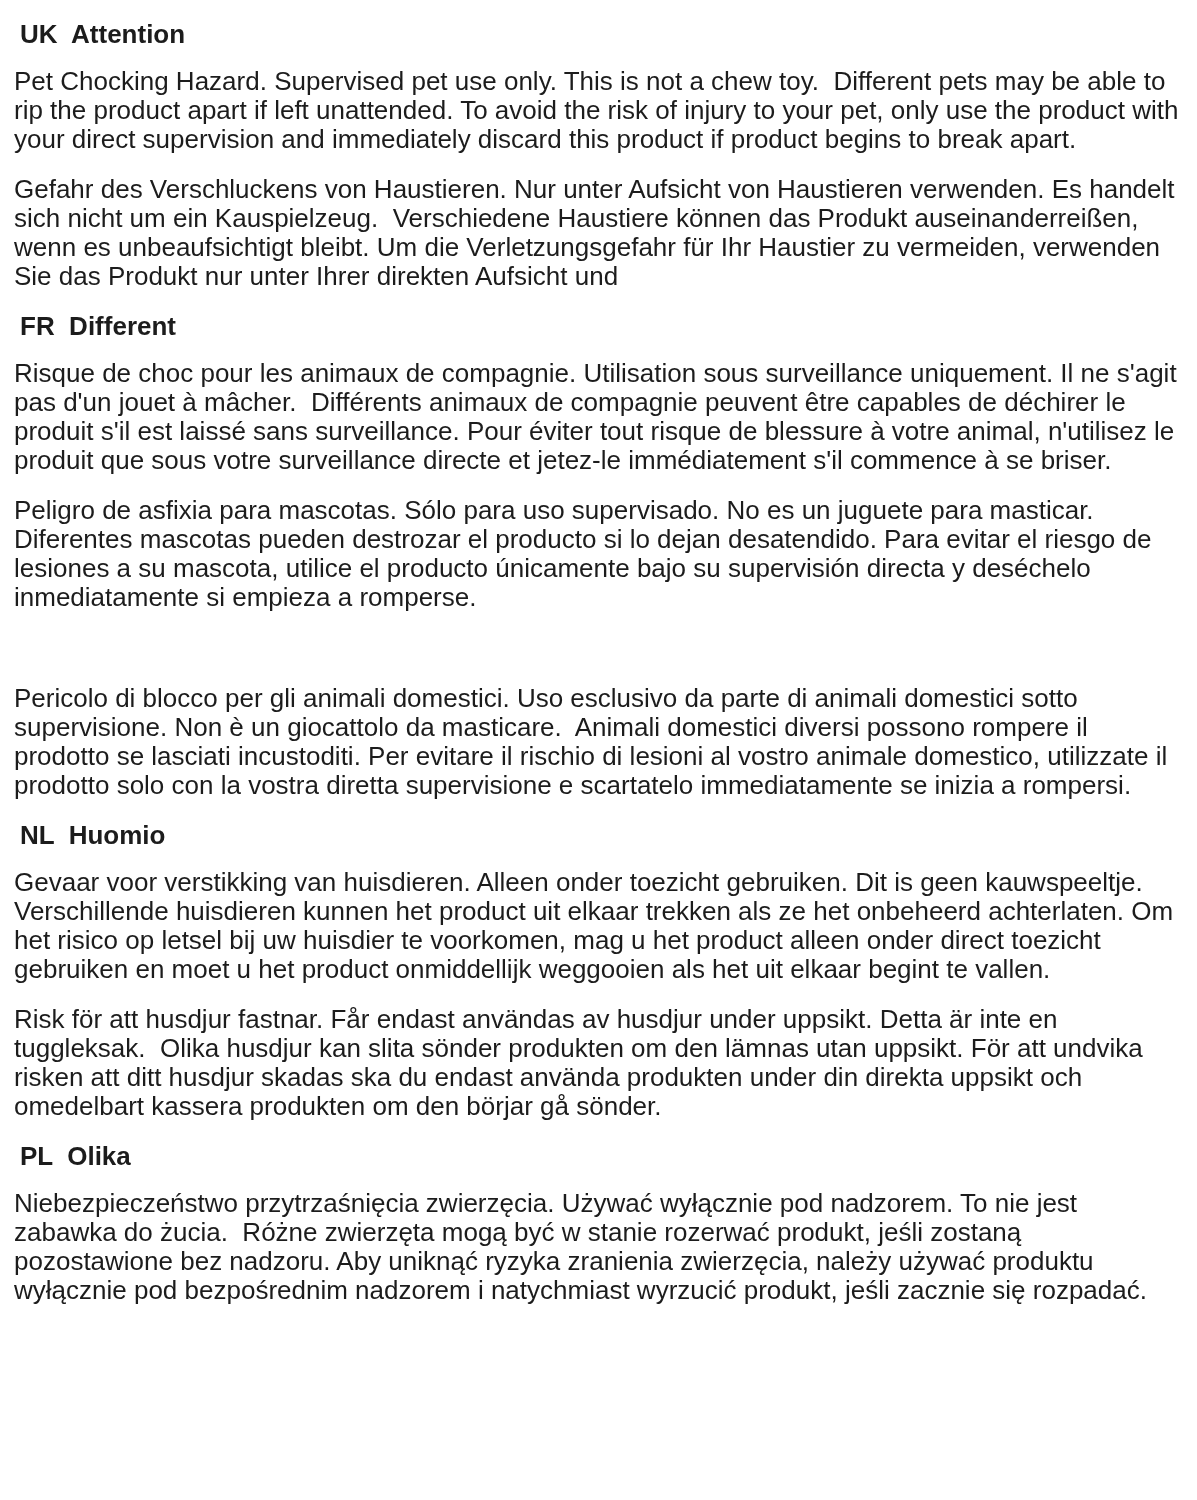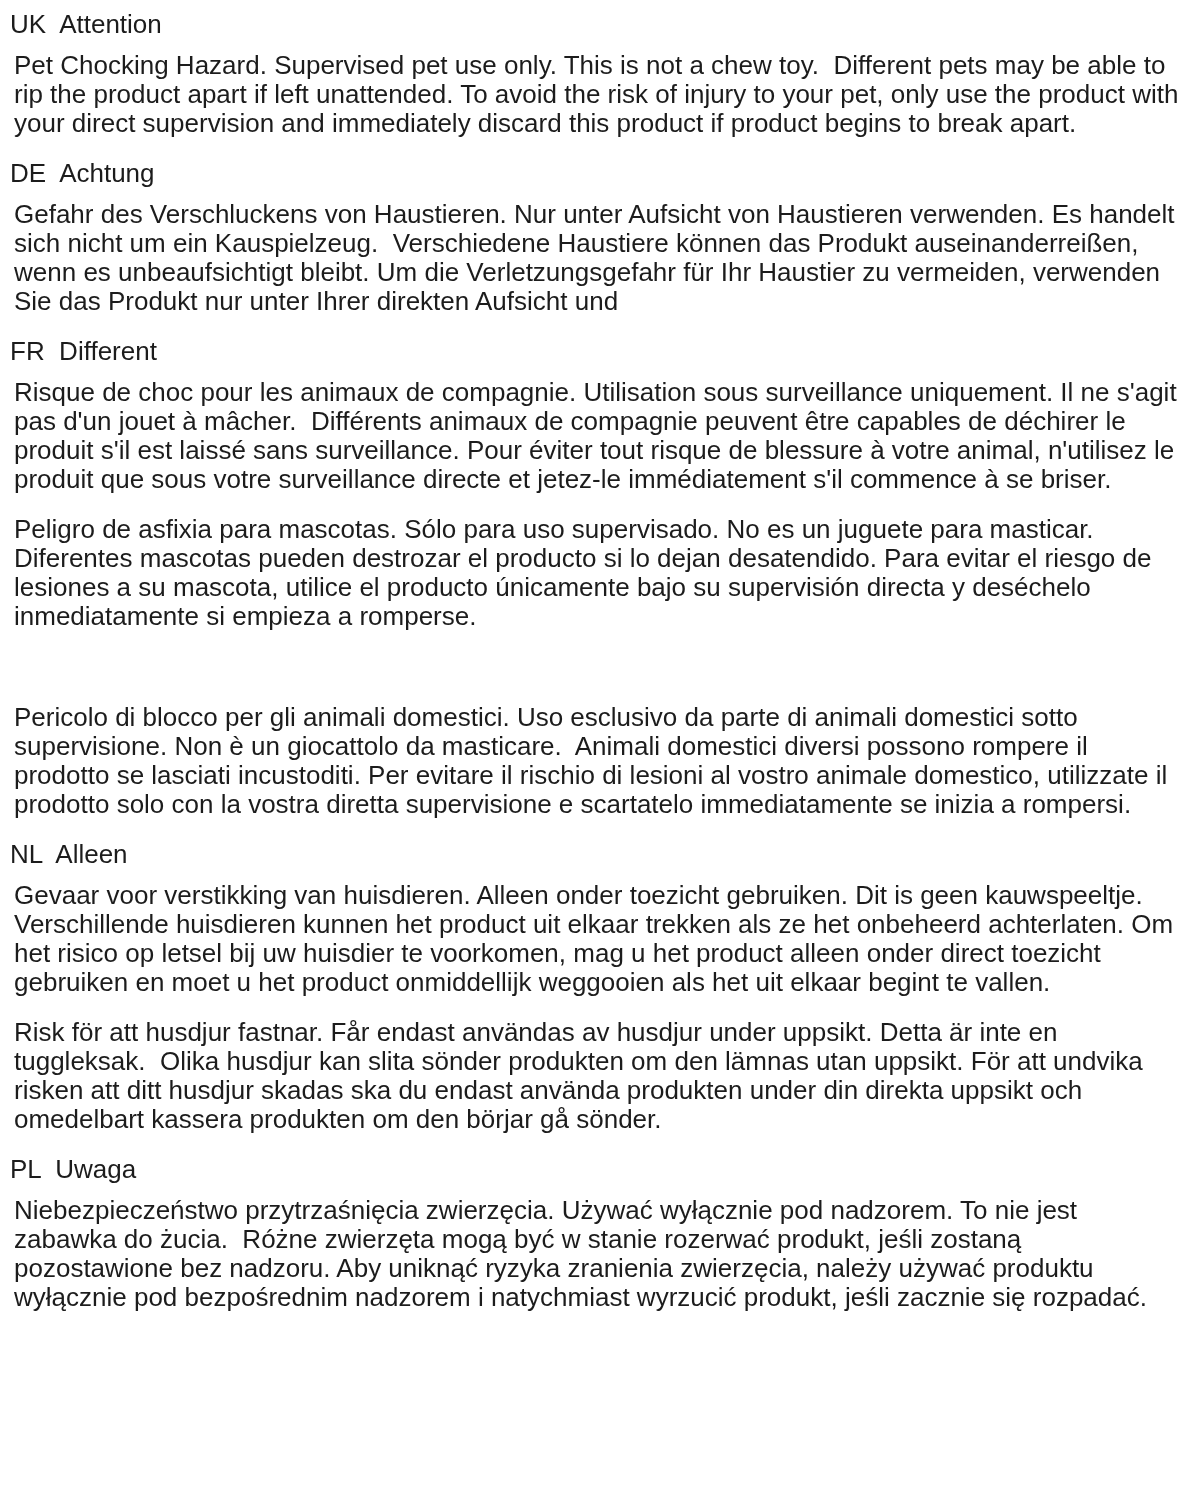--- a/index.html
+++ b/index.html
@@ -22,68 +22,67 @@
     width: 1197px;
   }
   .lang-section {
     margin: 0 0 21px 0;
   }
   
   .lang-section.gap-before {
     margin-top: 72px;
   }
   .lang-heading {
-    margin: 8px;
+    margin: 18px;
     padding: 0;
     font-size: inherit;
-    font-weight: normal;
+    font-weight: bold;
     line-height: inherit;
     white-space: pre-wrap;
   }
   .lang-body {
     margin: 12px;
     padding: 0;
     white-space: pre-wrap;
   }
 </style>
 </head>
 <body>
 
 <div class="doc">
 
   <section class="lang-section">
     <h2 class="lang-heading">UK  Attention</h2>
     <p class="lang-body">Pet Chocking Hazard. Supervised pet use only. This is not a chew toy.  Different pets may be able to rip the product apart if left unattended. To avoid the risk of injury to your pet, only use the product with your direct supervision and immediately discard this product if product begins to break apart.</p>
   </section>
 
   <section class="lang-section">
-    <h2 class="lang-heading">DE  Achtung</h2>
     <p class="lang-body">Gefahr des Verschluckens von Haustieren. Nur unter Aufsicht von Haustieren verwenden. Es handelt sich nicht um ein Kauspielzeug.  Verschiedene Haustiere können das Produkt auseinanderreißen, wenn es unbeaufsichtigt bleibt. Um die Verletzungsgefahr für Ihr Haustier zu vermeiden, verwenden Sie das Produkt nur unter Ihrer direkten Aufsicht und</p>
   </section>
 
   <section class="lang-section">
     <h2 class="lang-heading">FR  Different</h2>
     <p class="lang-body">Risque de choc pour les animaux de compagnie. Utilisation sous surveillance uniquement. Il ne s'agit pas d'un jouet à mâcher.  Différents animaux de compagnie peuvent être capables de déchirer le produit s'il est laissé sans surveillance. Pour éviter tout risque de blessure à votre animal, n'utilisez le produit que sous votre surveillance directe et jetez-le immédiatement s'il commence à se briser.</p>
   </section>
 
   <section class="lang-section">
     <p class="lang-body">Peligro de asfixia para mascotas. Sólo para uso supervisado. No es un juguete para masticar.  Diferentes mascotas pueden destrozar el producto si lo dejan desatendido. Para evitar el riesgo de lesiones a su mascota, utilice el producto únicamente bajo su supervisión directa y deséchelo inmediatamente si empieza a romperse.</p>
   </section>
 
   <section class="lang-section gap-before">
     <p class="lang-body">Pericolo di blocco per gli animali domestici. Uso esclusivo da parte di animali domestici sotto supervisione. Non è un giocattolo da masticare.  Animali domestici diversi possono rompere il prodotto se lasciati incustoditi. Per evitare il rischio di lesioni al vostro animale domestico, utilizzate il prodotto solo con la vostra diretta supervisione e scartatelo immediatamente se inizia a rompersi.</p>
   </section>
 
   <section class="lang-section">
-    <h2 class="lang-heading">NL  Alleen</h2>
+    <h2 class="lang-heading">NL  Huomio</h2>
     <p class="lang-body">Gevaar voor verstikking van huisdieren. Alleen onder toezicht gebruiken. Dit is geen kauwspeeltje.  Verschillende huisdieren kunnen het product uit elkaar trekken als ze het onbeheerd achterlaten. Om het risico op letsel bij uw huisdier te voorkomen, mag u het product alleen onder direct toezicht gebruiken en moet u het product onmiddellijk weggooien als het uit elkaar begint te vallen.</p>
   </section>
 
   <section class="lang-section">
     <p class="lang-body">Risk för att husdjur fastnar. Får endast användas av husdjur under uppsikt. Detta är inte en tuggleksak.  Olika husdjur kan slita sönder produkten om den lämnas utan uppsikt. För att undvika risken att ditt husdjur skadas ska du endast använda produkten under din direkta uppsikt och omedelbart kassera produkten om den börjar gå sönder.</p>
   </section>
 
   <section class="lang-section">
-    <h2 class="lang-heading">PL  Uwaga</h2>
+    <h2 class="lang-heading">PL  Olika</h2>
     <p class="lang-body">Niebezpieczeństwo przytrzaśnięcia zwierzęcia. Używać wyłącznie pod nadzorem. To nie jest zabawka do żucia.  Różne zwierzęta mogą być w stanie rozerwać produkt, jeśli zostaną pozostawione bez nadzoru. Aby uniknąć ryzyka zranienia zwierzęcia, należy używać produktu wyłącznie pod bezpośrednim nadzorem i natychmiast wyrzucić produkt, jeśli zacznie się rozpadać.</p>
   </section>
 
 </div>
 
 </body></html>

